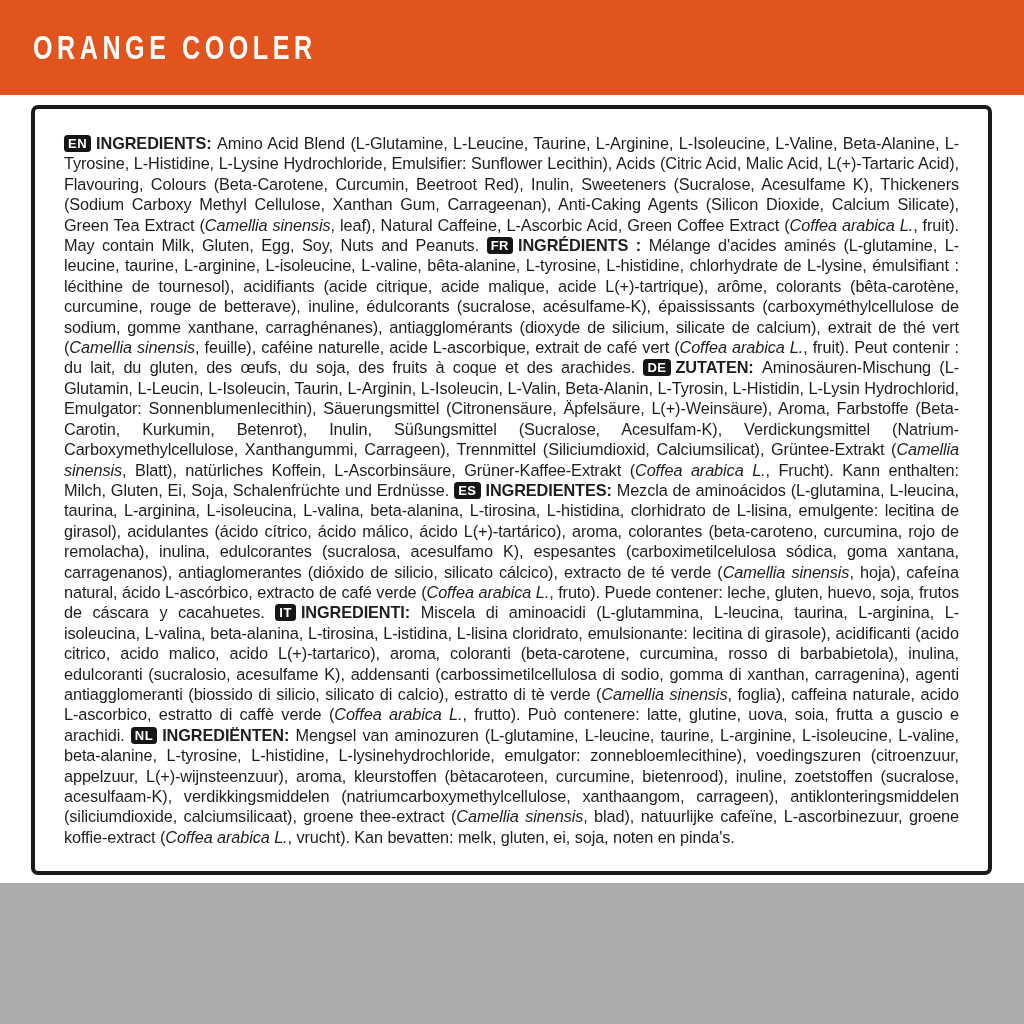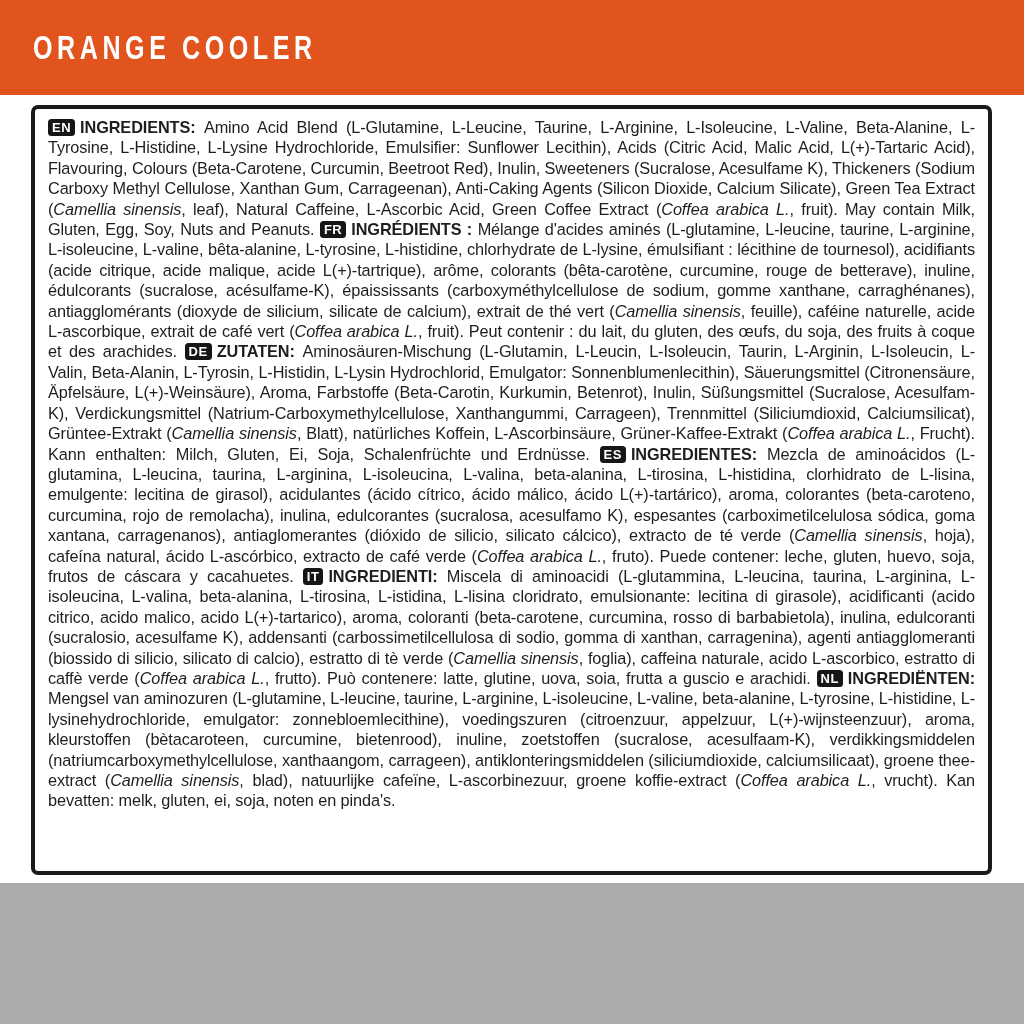--- a/index.html
+++ b/index.html
@@ -15,21 +15,21 @@
     margin:0 0 0 33px;font-size:33px;font-weight:700;color:#ffffff;
     letter-spacing:6px;white-space:nowrap;
     transform:scaleX(0.76);transform-origin:left center;
   }
   .label-box{
     position:absolute;top:105px;left:31px;width:961px;height:770px;
     box-sizing:border-box;border:4px solid #1A1A1A;border-radius:7px;
     background:#ffffff;padding:8px 13px 6px 13px;overflow:hidden;
   }
   .ingredients{
-    margin:0;text-align:justify;color:#1E1E1E;
+    margin:16px;text-align:justify;color:#1E1E1E;
     font-size:16.3px;line-height:20.4px;letter-spacing:-0.1px;
   }
   .lang-badge{
     display:inline-block;background:#161616;color:#ffffff;
     font-weight:700;font-size:13px;line-height:15px;
     padding:1px 4px;border-radius:3.5px;margin-right:5px;
     letter-spacing:0.5px;vertical-align:1px;
   }
   .seg.bold{font-weight:700;}
   .seg.italic{font-style:italic;}

